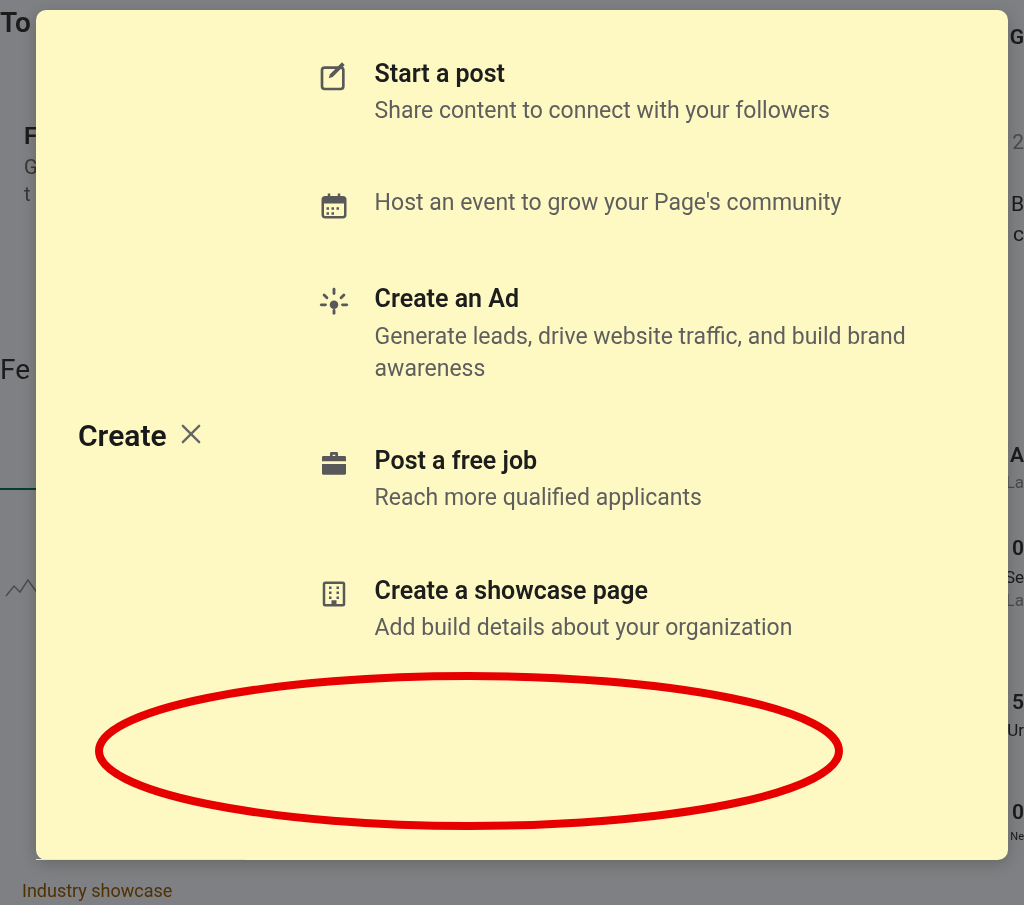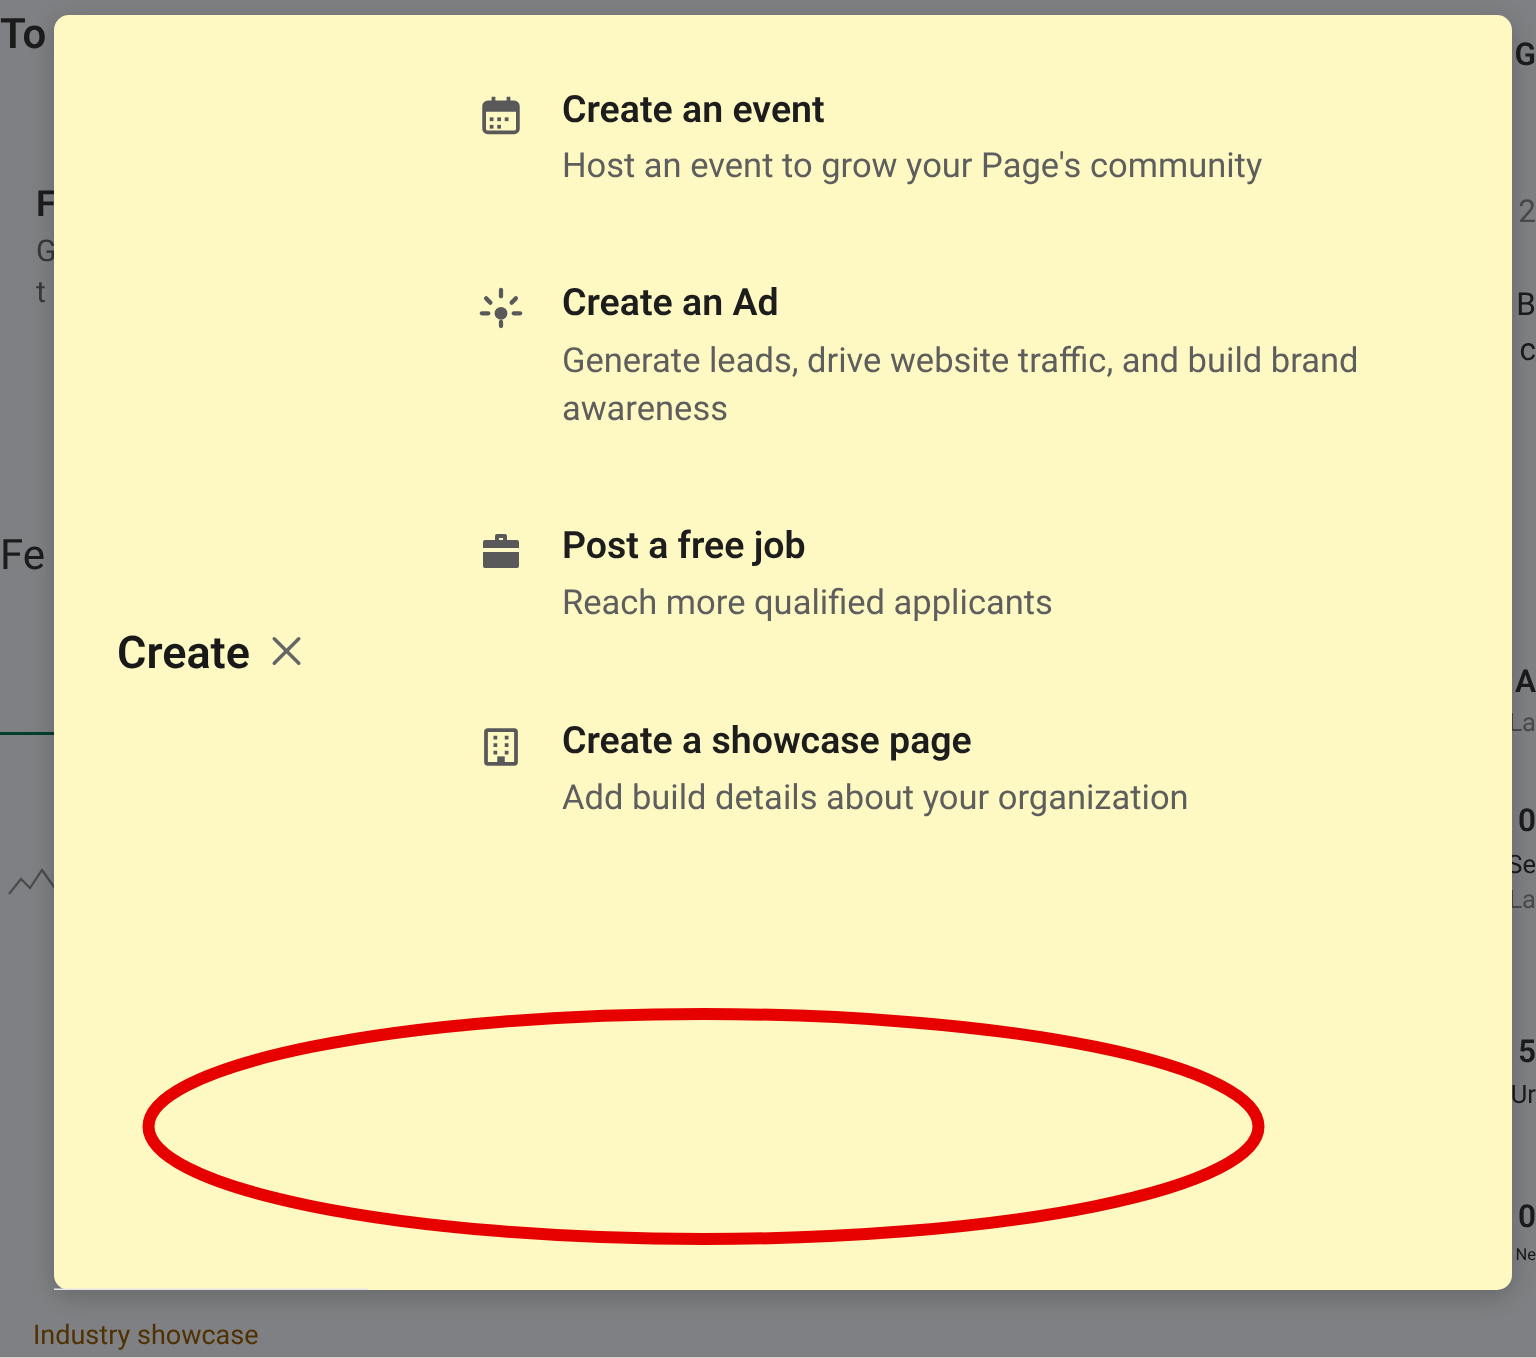--- a/index.html
+++ b/index.html
@@ -164,37 +164,48 @@
       <span>
         <svg width="28" height="28" viewBox="0 0 24 24" fill="none" stroke="currentColor" stroke-width="2" stroke-linecap="round">
             <line x1="5" y1="5" x2="19" y2="19"></line>
             <line x1="19" y1="5" x2="5" y2="19"></line>
           </svg>
       </span>
     </button>
   </div>
   <div class="modal-body">
 
+    <div class="option">
+      <span class="opt-icon">
+        <svg width="32" height="32" viewBox="0 0 24 24" fill="none" stroke="currentColor" stroke-width="2" stroke-linecap="round" stroke-linejoin="round">
+            <rect x="3" y="5" width="16" height="16" rx="2"></rect>
+            <path d="M20 3l-9 9-3 1 1-3 9-9 2 2z" fill="currentColor" stroke="none"></path>
+          </svg>
+      </span>
+      <div class="opt-text">
+        <div class="opt-title">Start a post</div>
+        <div class="opt-desc">Share content to connect with your followers</div>
+      </div>
+    </div>
 
     <div class="option">
       <span class="opt-icon">
         <svg width="30" height="30" viewBox="0 0 24 24" fill="currentColor">
             <rect x="3" y="5" width="18" height="16" rx="2" fill="none" stroke="currentColor" stroke-width="2"></rect>
             <rect x="3" y="5" width="18" height="5"></rect>
             <rect x="6" y="13" width="2" height="2"></rect>
             <rect x="10" y="13" width="2" height="2"></rect>
             <rect x="14" y="13" width="2" height="2"></rect>
             <rect x="6" y="17" width="2" height="2"></rect>
             <rect x="10" y="17" width="2" height="2"></rect>
             <rect x="7" y="2" width="2" height="4"></rect>
             <rect x="15" y="2" width="2" height="4"></rect>
           </svg>
       </span>
       <div class="opt-text">
-        <div class="opt-title">Create an event</div>
         <div class="opt-desc">Host an event to grow your Page's community</div>
       </div>
     </div>
 
     <div class="option">
       <span class="opt-icon">
         <svg width="34" height="34" viewBox="0 0 24 24" fill="none" stroke="currentColor" stroke-width="2" stroke-linecap="round">
             <circle cx="12" cy="14" r="3" fill="currentColor" stroke="none"></circle>
             <path d="M12 18v2"></path>
             <line x1="12" y1="3" x2="12" y2="6"></line>

